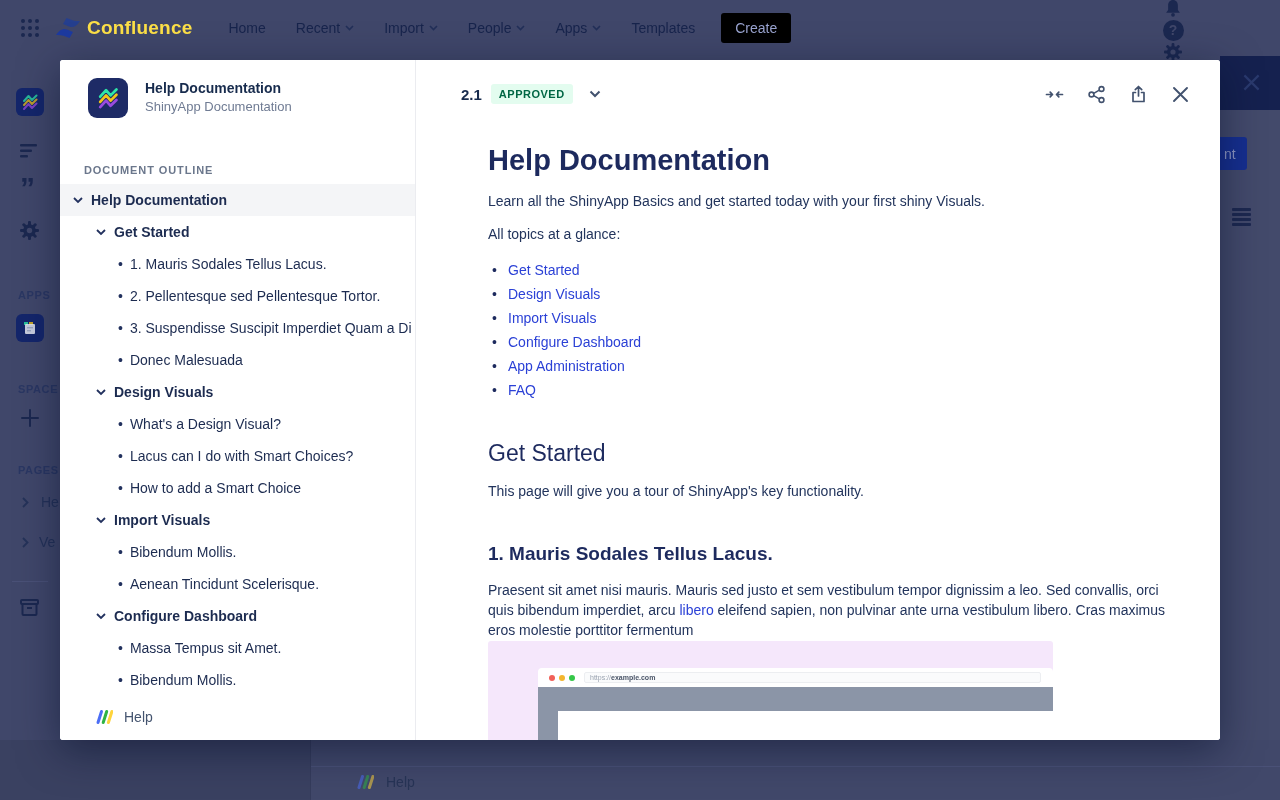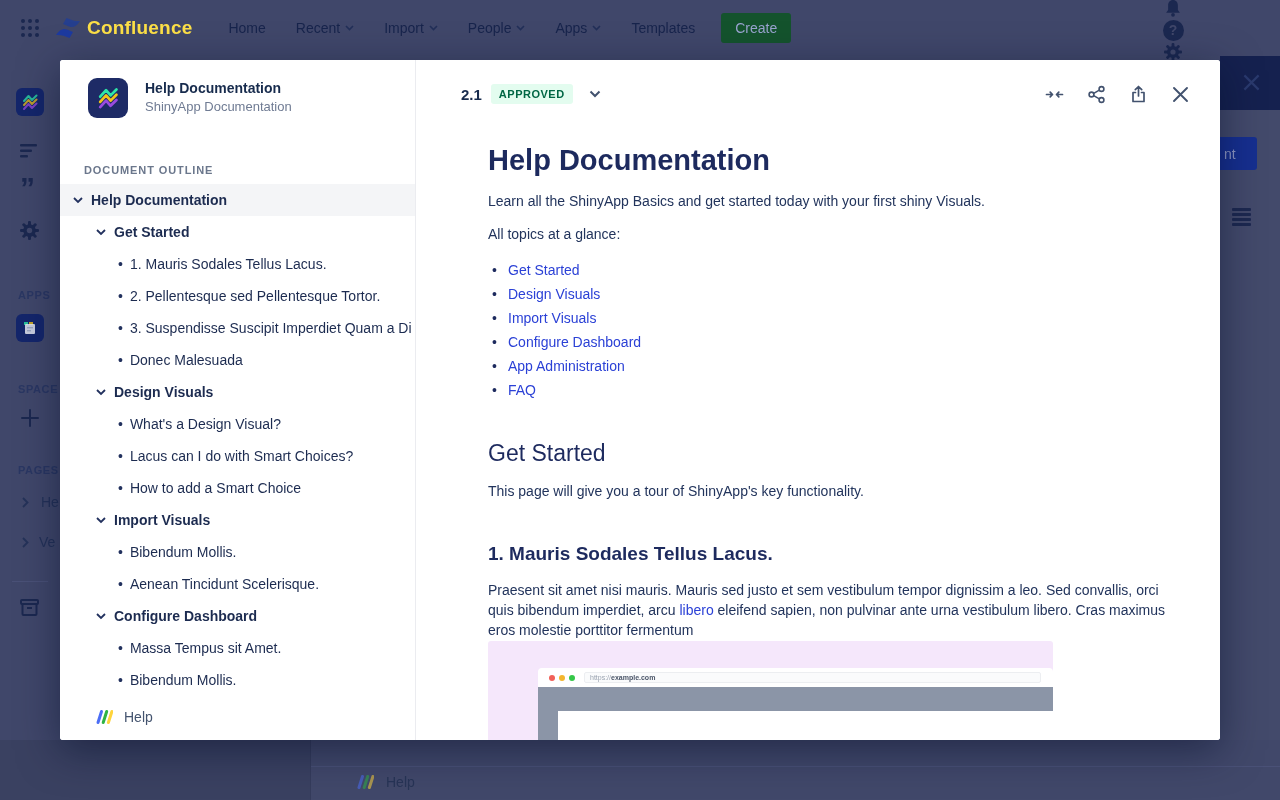--- a/index.html
+++ b/index.html
@@ -9,21 +9,21 @@
   
   .topbar { position:absolute; left:0; top:0; width:1280px; height:56px; background:#40476a;
             display:flex; align-items:center; color:#17244c; }
   .grid-ic { margin-left:19px; width:22px; height:22px; color:#1b2850; }
   .logo { display:flex; align-items:center; margin-left:14px; }
   .logo-mark { width:26px; height:24px; }
   .logo-text { font-size:19px; font-weight:600; color:#fde047; margin-left:6px; letter-spacing:.2px; }
   .nav { display:flex; align-items:center; margin-left:36px; gap:30px; }
   .nav-item { display:flex; align-items:center; gap:5px; font-size:14px; font-weight:500; color:#17244c; cursor:pointer; }
   .nav caret, .caret { width:9px; height:6px; color:#222f58; }
-  .create-btn { margin-left:26px; background:#14532d; color:#99a3cf; font-size:14px; font-weight:500;
+  .create-btn { margin-left:26px; background:#000000; color:#99a3cf; font-size:14px; font-weight:500;
                 padding:7px 14px; border-radius:3px; border:none; }
   .tb-right { margin-left:auto; display:flex; align-items:center; margin-right:20px;flex-direction:column; }
   .search-box { width:192px; height:30px; border:2px solid #555c83; border-radius:5px; background:#3c4366;
                 display:flex; align-items:center; padding:0 8px; gap:6px; color:#7c84ab; }
   .search-box input { border:none; outline:none; background:transparent; color:#7c84ab; font-size:14px; width:140px; }
   .search-box input::placeholder { color:#7c84ab; }
   .tb-ic { width:22px; height:22px; margin-left:18px; color:#1b2850; display:flex; align-items:center; justify-content:center; }
   .help-circ { width:21px; height:21px; border-radius:50%; background:#1b2850; color:#40476a; font-size:14px; font-weight:700;
                display:flex; align-items:center; justify-content:center; }
   .avatar { width:26px; height:26px; border-radius:50%; margin-left:18px;
@@ -34,21 +34,21 @@
   .rail-row { position:absolute; left:0; width:240px; display:flex; align-items:center; gap:12px; }
   .rail-label { font-size:11px; font-weight:700; color:#2a3763; letter-spacing:.6px; }
   .rail-page { font-size:14px; color:#243259; display:flex; gap:10px; align-items:center; }
   .tile { width:28px; height:28px; border-radius:6px; background:#14266b; display:flex; align-items:center; justify-content:center; }
   .rail-div { position:absolute; left:12px; width:36px; height:1px; background:#4a5177; }
 
   
   .sliver { position:absolute; left:1220px; top:56px; width:60px; height:684px; background:#434a6b; overflow:hidden; }
   .sliver-banner { position:absolute; left:0; top:0; width:60px; height:54px; background:#15214f; }
   .sliver-x { position:absolute; left:22px; top:17px; width:19px; height:19px; color:#2a3a6e; }
-  .frag-btn { position:absolute; left:0; top:81px; width:37px; height:33px; background:#162f8f;
+  .frag-btn { position:absolute; left:0; top:81px; width:27px; height:33px; background:#162f8f;
               border-radius:0 3px 3px 0; color:#8d97c4; font-size:14px; font-weight:500;
               display:flex; align-items:center; padding-left:4px; }
   .burger { position:absolute; left:12px; top:152px; width:19px; }
   .burger div { height:3px; background:#1d2950; margin-bottom:2px; border-radius:1px; }
 
   
   .bstrip { position:absolute; left:0; top:740px; width:1280px; height:60px; background:#41486a; }
   .bstrip .side { position:absolute; left:0; top:0; width:310px; height:60px; background:#3a4161; }
   .bstrip .vline { position:absolute; left:310px; top:0; width:1px; height:60px; background:#353c5c; }
   .bstrip .hline { position:absolute; left:311px; top:26px; width:969px; height:1px; background:#4a5177; }

